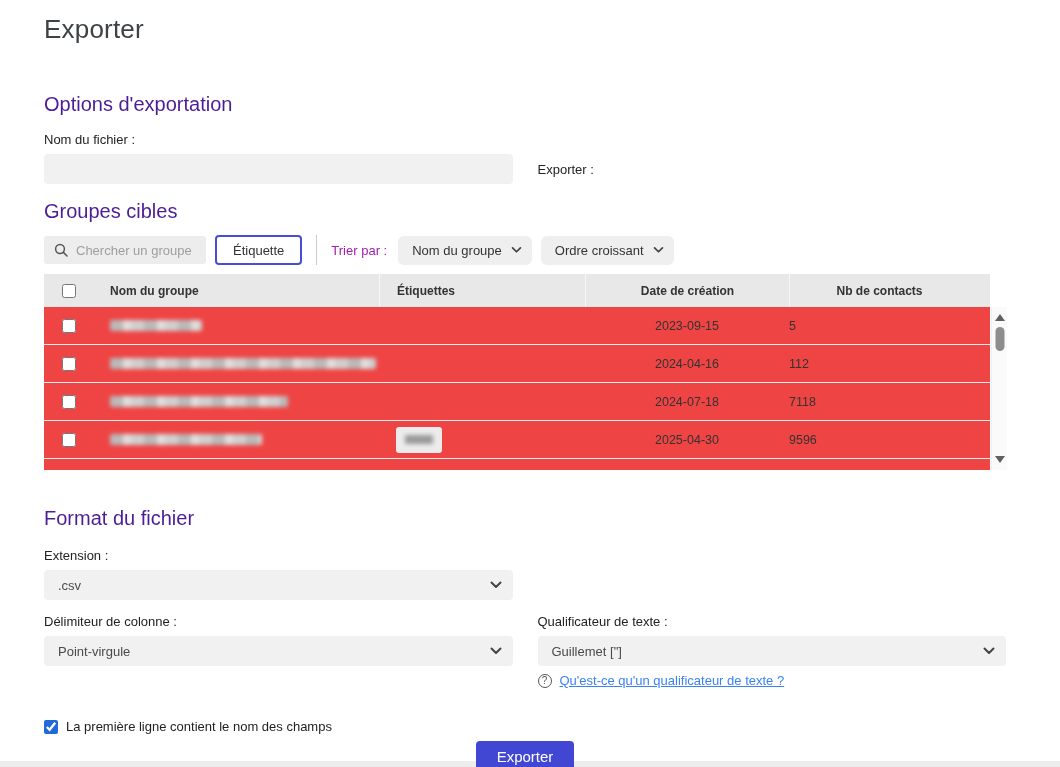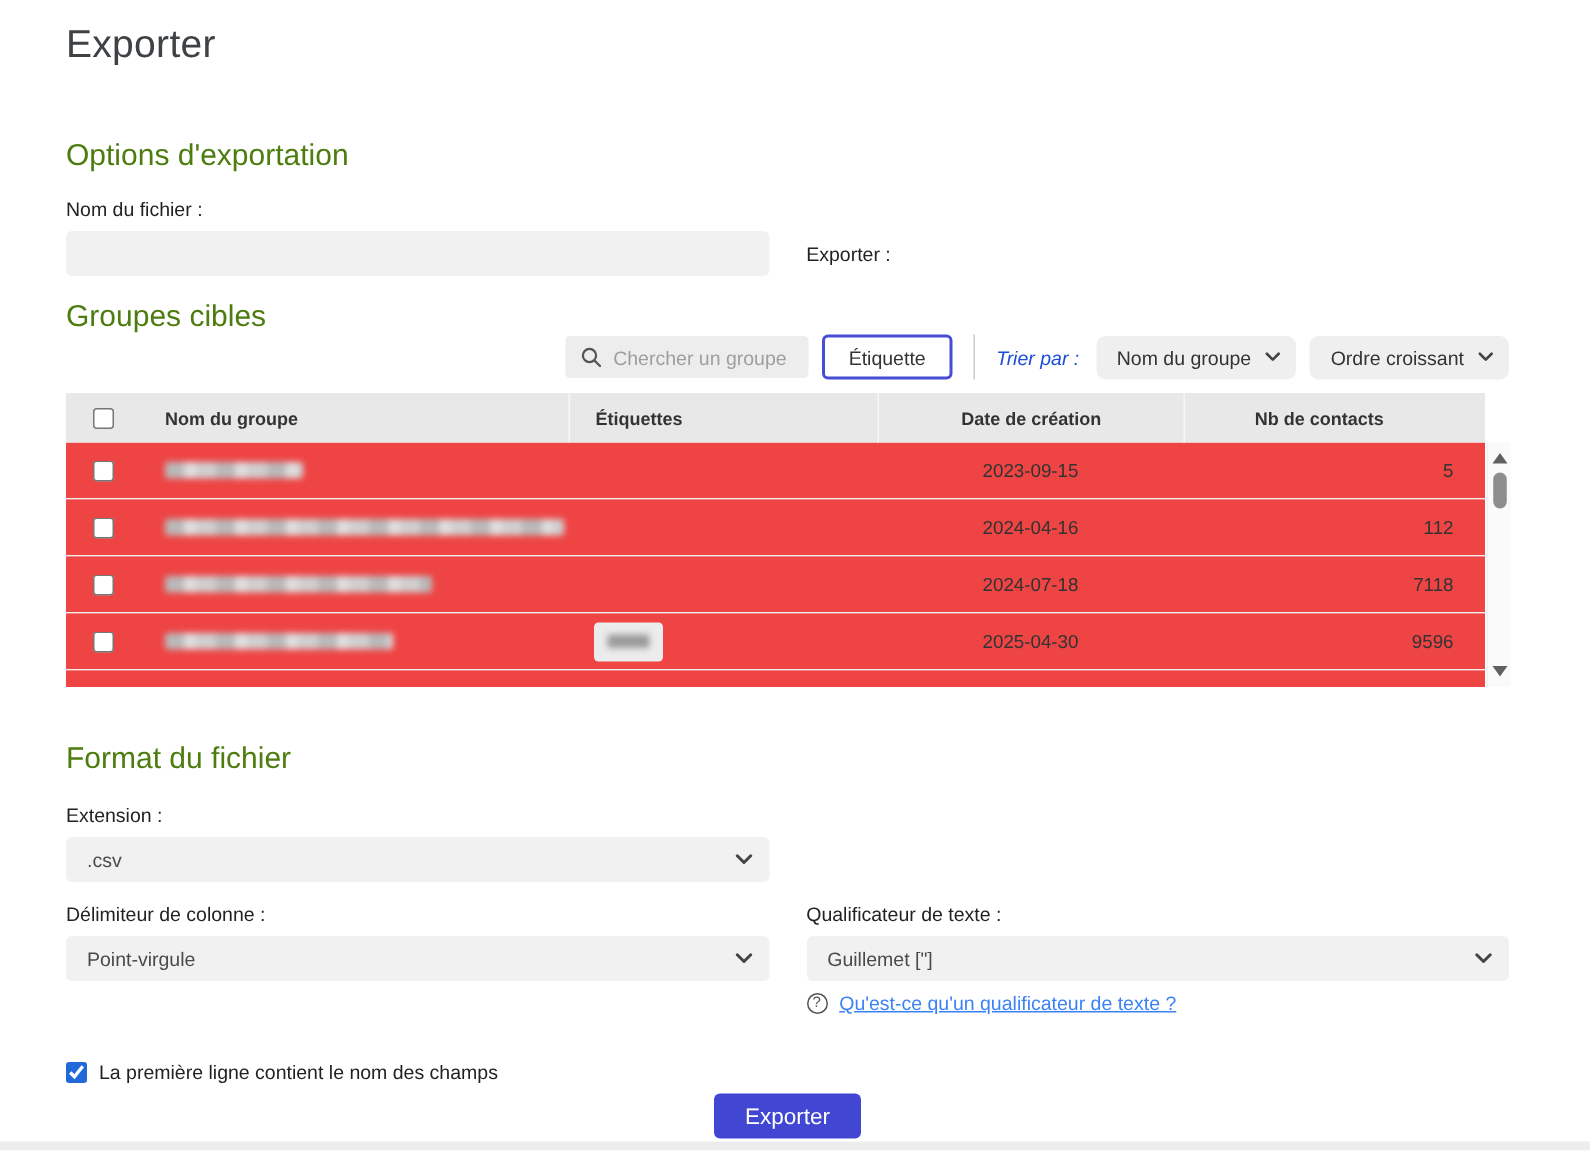--- a/index.html
+++ b/index.html
@@ -1,60 +1,60 @@
 <!DOCTYPE html>
 <html style="--accent: #4247d3; --accent-border: #474dd4; --checkbox-blue: #2168d8; --field-bg: #f1f1f1; --header-bg: #e8e8e8;"><head>
 <meta charset="utf-8">
 <style>
   * { box-sizing: border-box; margin: 0; padding: 0; }
   html,body { width:1060px; height:767px; overflow:hidden; background:#fff;
     font-family:"Liberation Sans", sans-serif; color:#333; }
   .page { position:relative; width:1060px; height:767px; padding:14px 54px 0 44px; }
 
   .page-title { font-size:26px; font-weight:400; color:#3e4245; letter-spacing:.2px; margin-bottom:48px; }
-  .section-heading { font-size:20px; font-weight:400; color:#4d7c0f; }
+  .section-heading { font-size:20px; font-weight:400; color:#4c1d95; }
 
   .two-col { display:flex; gap:25px; }
   .col { flex:1; min-width:0; }
   .field-label { font-size:13px; color:#222; margin-bottom:7px; }
 
   .text-input { width:100%; height:30px; background:var(--field-bg); border:none; border-radius:4px;
     font-size:13px; color:#333; padding:0 12px; outline:none; font-family:inherit; }
 
   .select-box { position:relative; width:100%; height:30px; background:var(--field-bg); border-radius:4px;
     display:flex; align-items:center; padding:0 30px 0 14px; font-size:13px; color:#4a4a4a; cursor:pointer; }
   .select-box .chev { position:absolute; right:11px; top:50%; transform:translateY(-50%); display:flex; }
 
   
   .groups-heading { margin-top:16px; }
-  .filter-row { display:flex; align-items:center; justify-content:flex-end; gap:9px; margin-top:0; height:30px; }
+  .filter-row { display:flex; align-items:center; gap:9px; margin-top:12px; height:30px; }
   .search-box { display:flex; align-items:center; gap:8px; width:162px; height:28px; background:#ededed;
     border-radius:3px; padding:0 10px; }
   .search-box input { border:none; background:transparent; outline:none; font-size:13px; color:#333;
     width:100%; font-family:inherit; }
   .search-box input::placeholder { color:#9e9e9e; }
   .tag-btn { height:30px; padding:0 16px; background:#fff; border:2px solid var(--accent-border);
     border-radius:4px; font-size:13px; color:#333; cursor:pointer; font-family:inherit; }
   .v-divider { width:1px; height:30px; background:#ccc; margin:0 5px; }
-  .sort-label { font-size:13px; color:#1d4ed8; margin-right:2px; white-space:nowrap;font-style:italic; }
+  .sort-label { font-size:13px; color:#a21caf; margin-right:2px; white-space:nowrap; }
   .pill-select { position:relative; height:29px; background:#efefef; border-radius:6px; display:flex;
     align-items:center; font-size:13px; color:#333; padding:0 30px 0 14px; cursor:pointer; white-space:nowrap; }
   .pill-select .chev { position:absolute; right:10px; top:50%; transform:translateY(-50%); display:flex; }
 
   
   .group-table { position:relative; margin-top:9px; width:963px; }
   .thead { display:flex; align-items:center; height:33px; background:var(--header-bg);
     width:calc(100% - 17px); font-size:12px; font-weight:bold; color:#333; }
   .tbody { width:calc(100% - 17px); height:163px; overflow:hidden; }
   .tr { display:flex; align-items:center; height:38px; border-bottom:1px solid #ededed; background:#ef4444; }
   .col-check { width:50px; display:flex; justify-content:center; }
   .col-name  { width:285px; padding-left:16px; }
   .col-tags  { width:206px; padding-left:17px; }
   .col-date  { width:204px; text-align:center; }
-  .col-nb    { width:180px; text-align:right; }
+  .col-nb    { width:180px; text-align:left; }
   .thead .col-tags, .thead .col-date, .thead .col-nb { border-left:1px solid #f7f7f7; align-self:stretch;
     display:flex; align-items:center; }
   .thead .col-date, .thead .col-nb { justify-content:center; }
   .td-text { font-size:12.5px; color:#333; }
   input[type="checkbox"] { width:14px; height:14px; accent-color:var(--checkbox-blue); cursor:pointer; }
 
   .redacted { height:11px; border-radius:2px; filter:blur(2px);
     background:repeating-linear-gradient(90deg,#b9b9b9 0 13px,#dedede 13px 21px,#cfcfcf 21px 34px); }
   .tag-chip { width:46px; height:26px; background:#ececec; border-radius:3px;
     display:flex; align-items:center; justify-content:center; }

